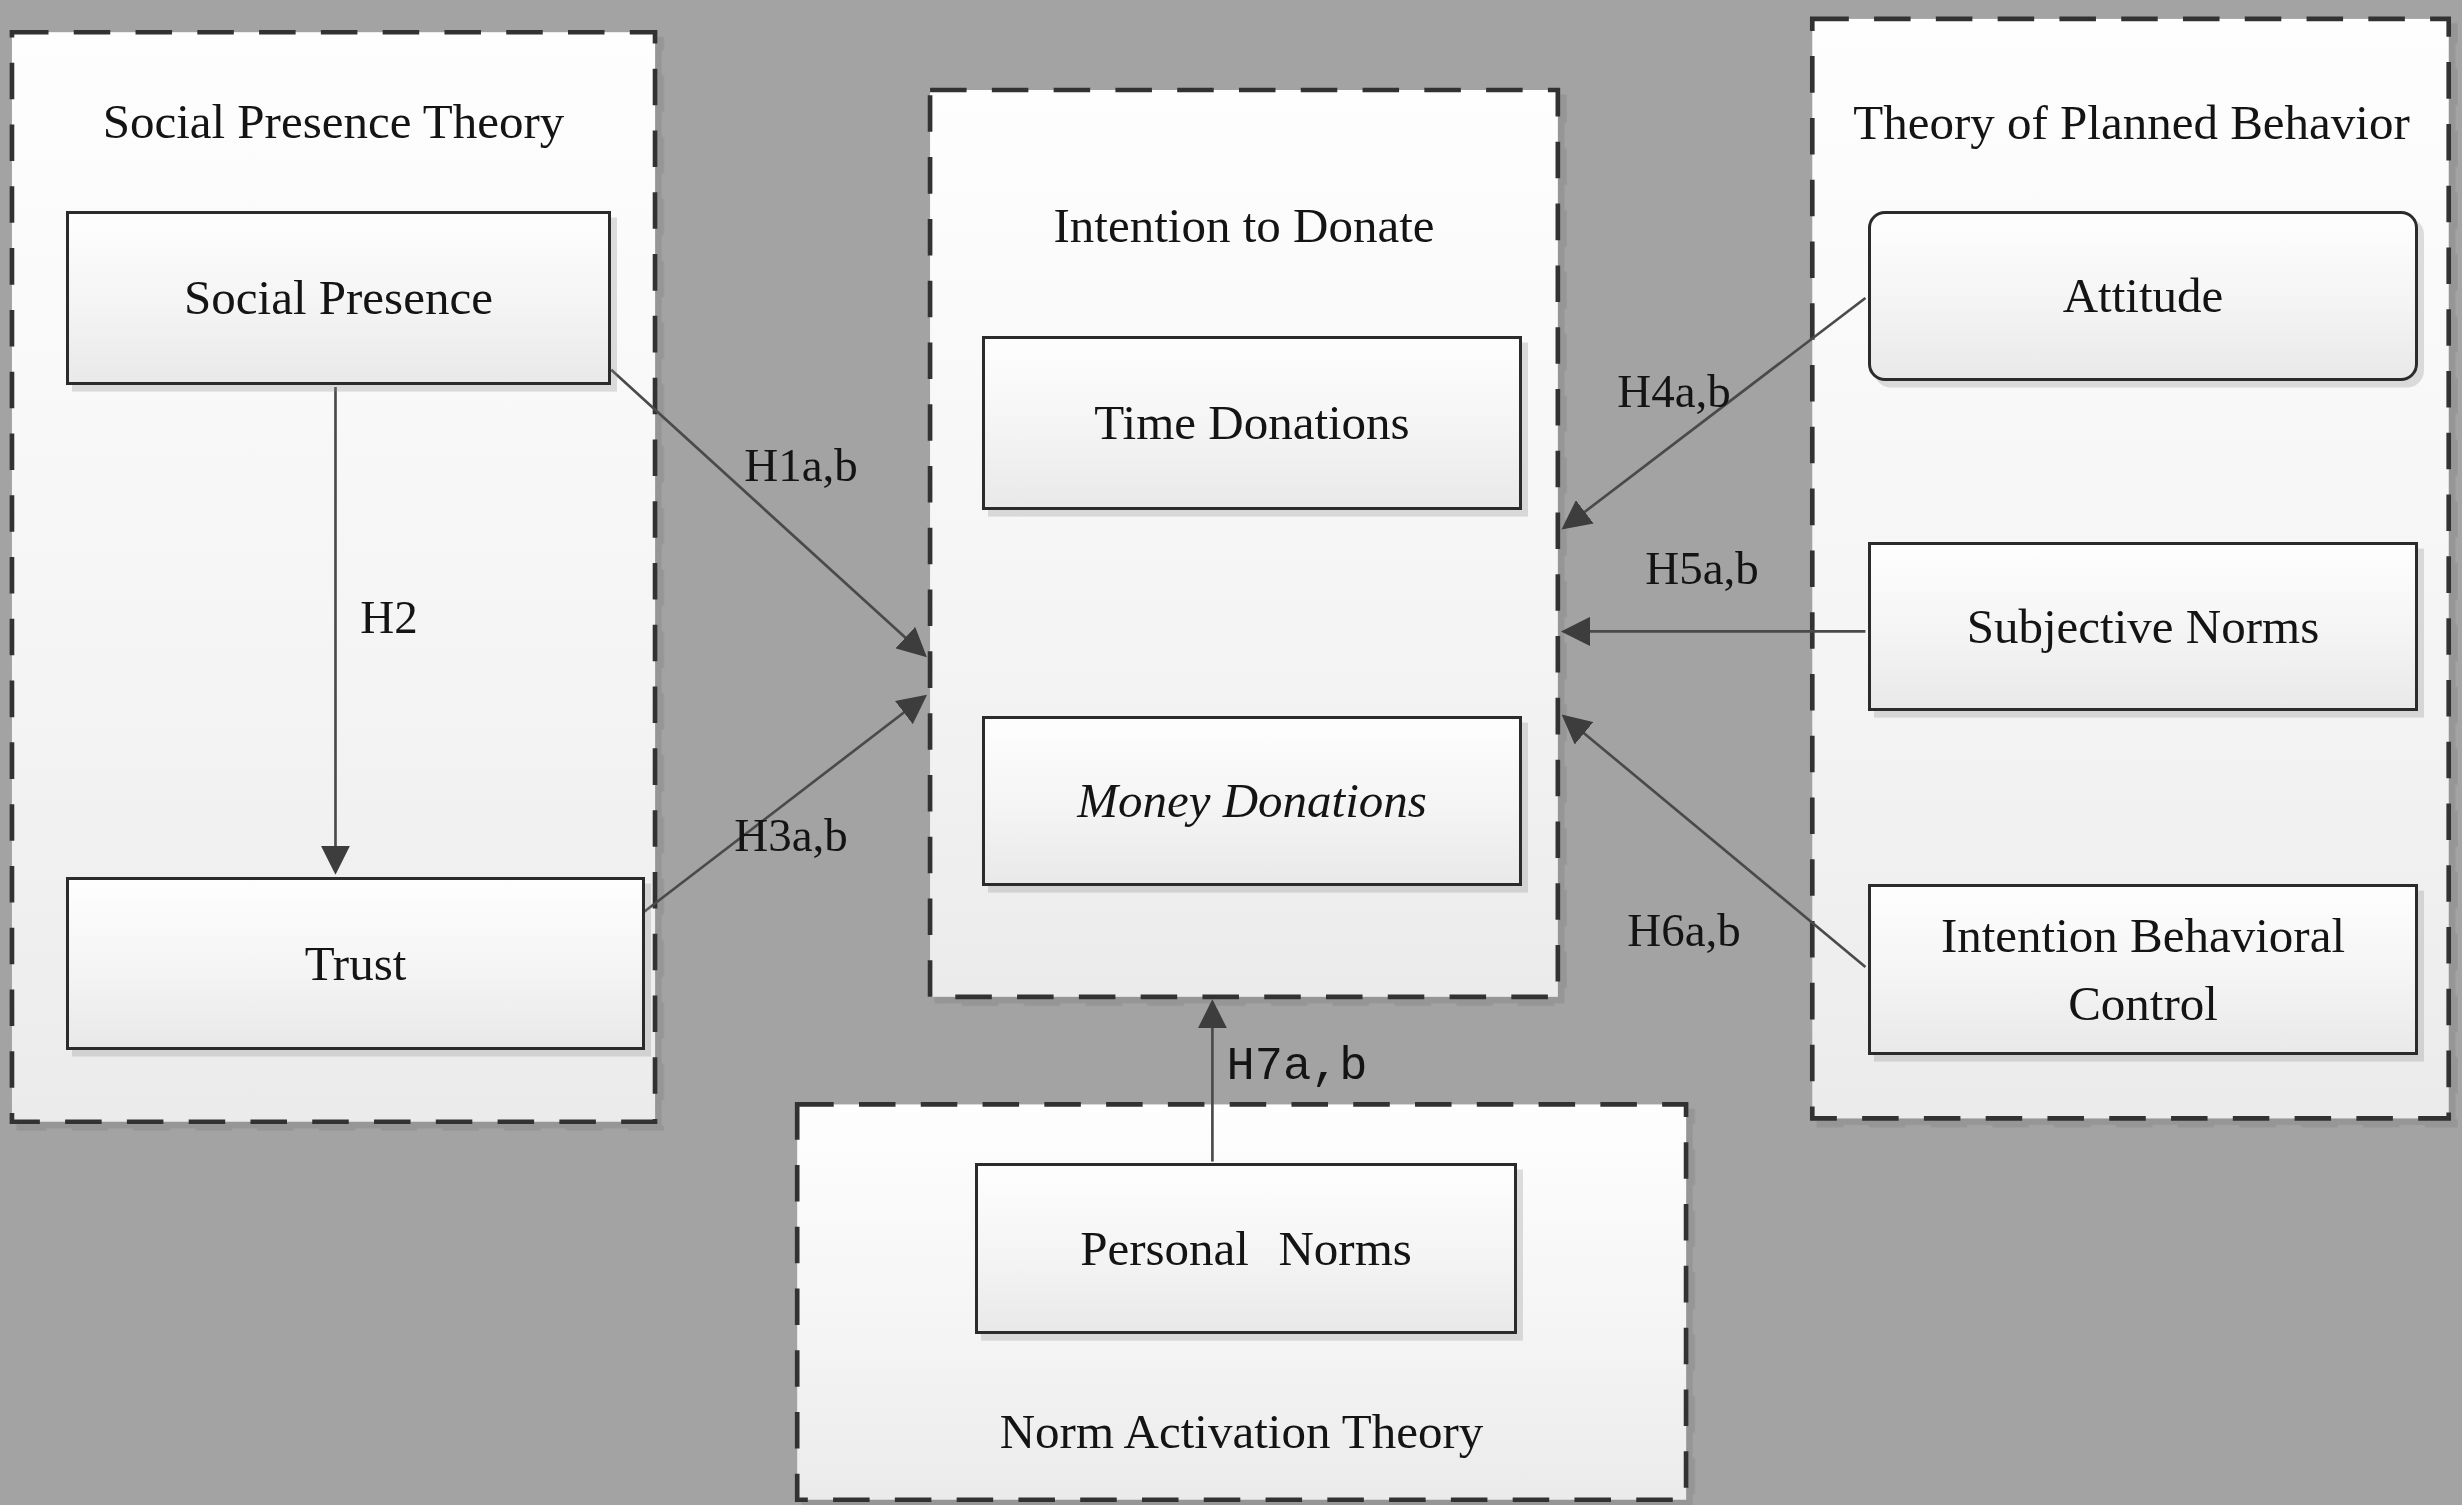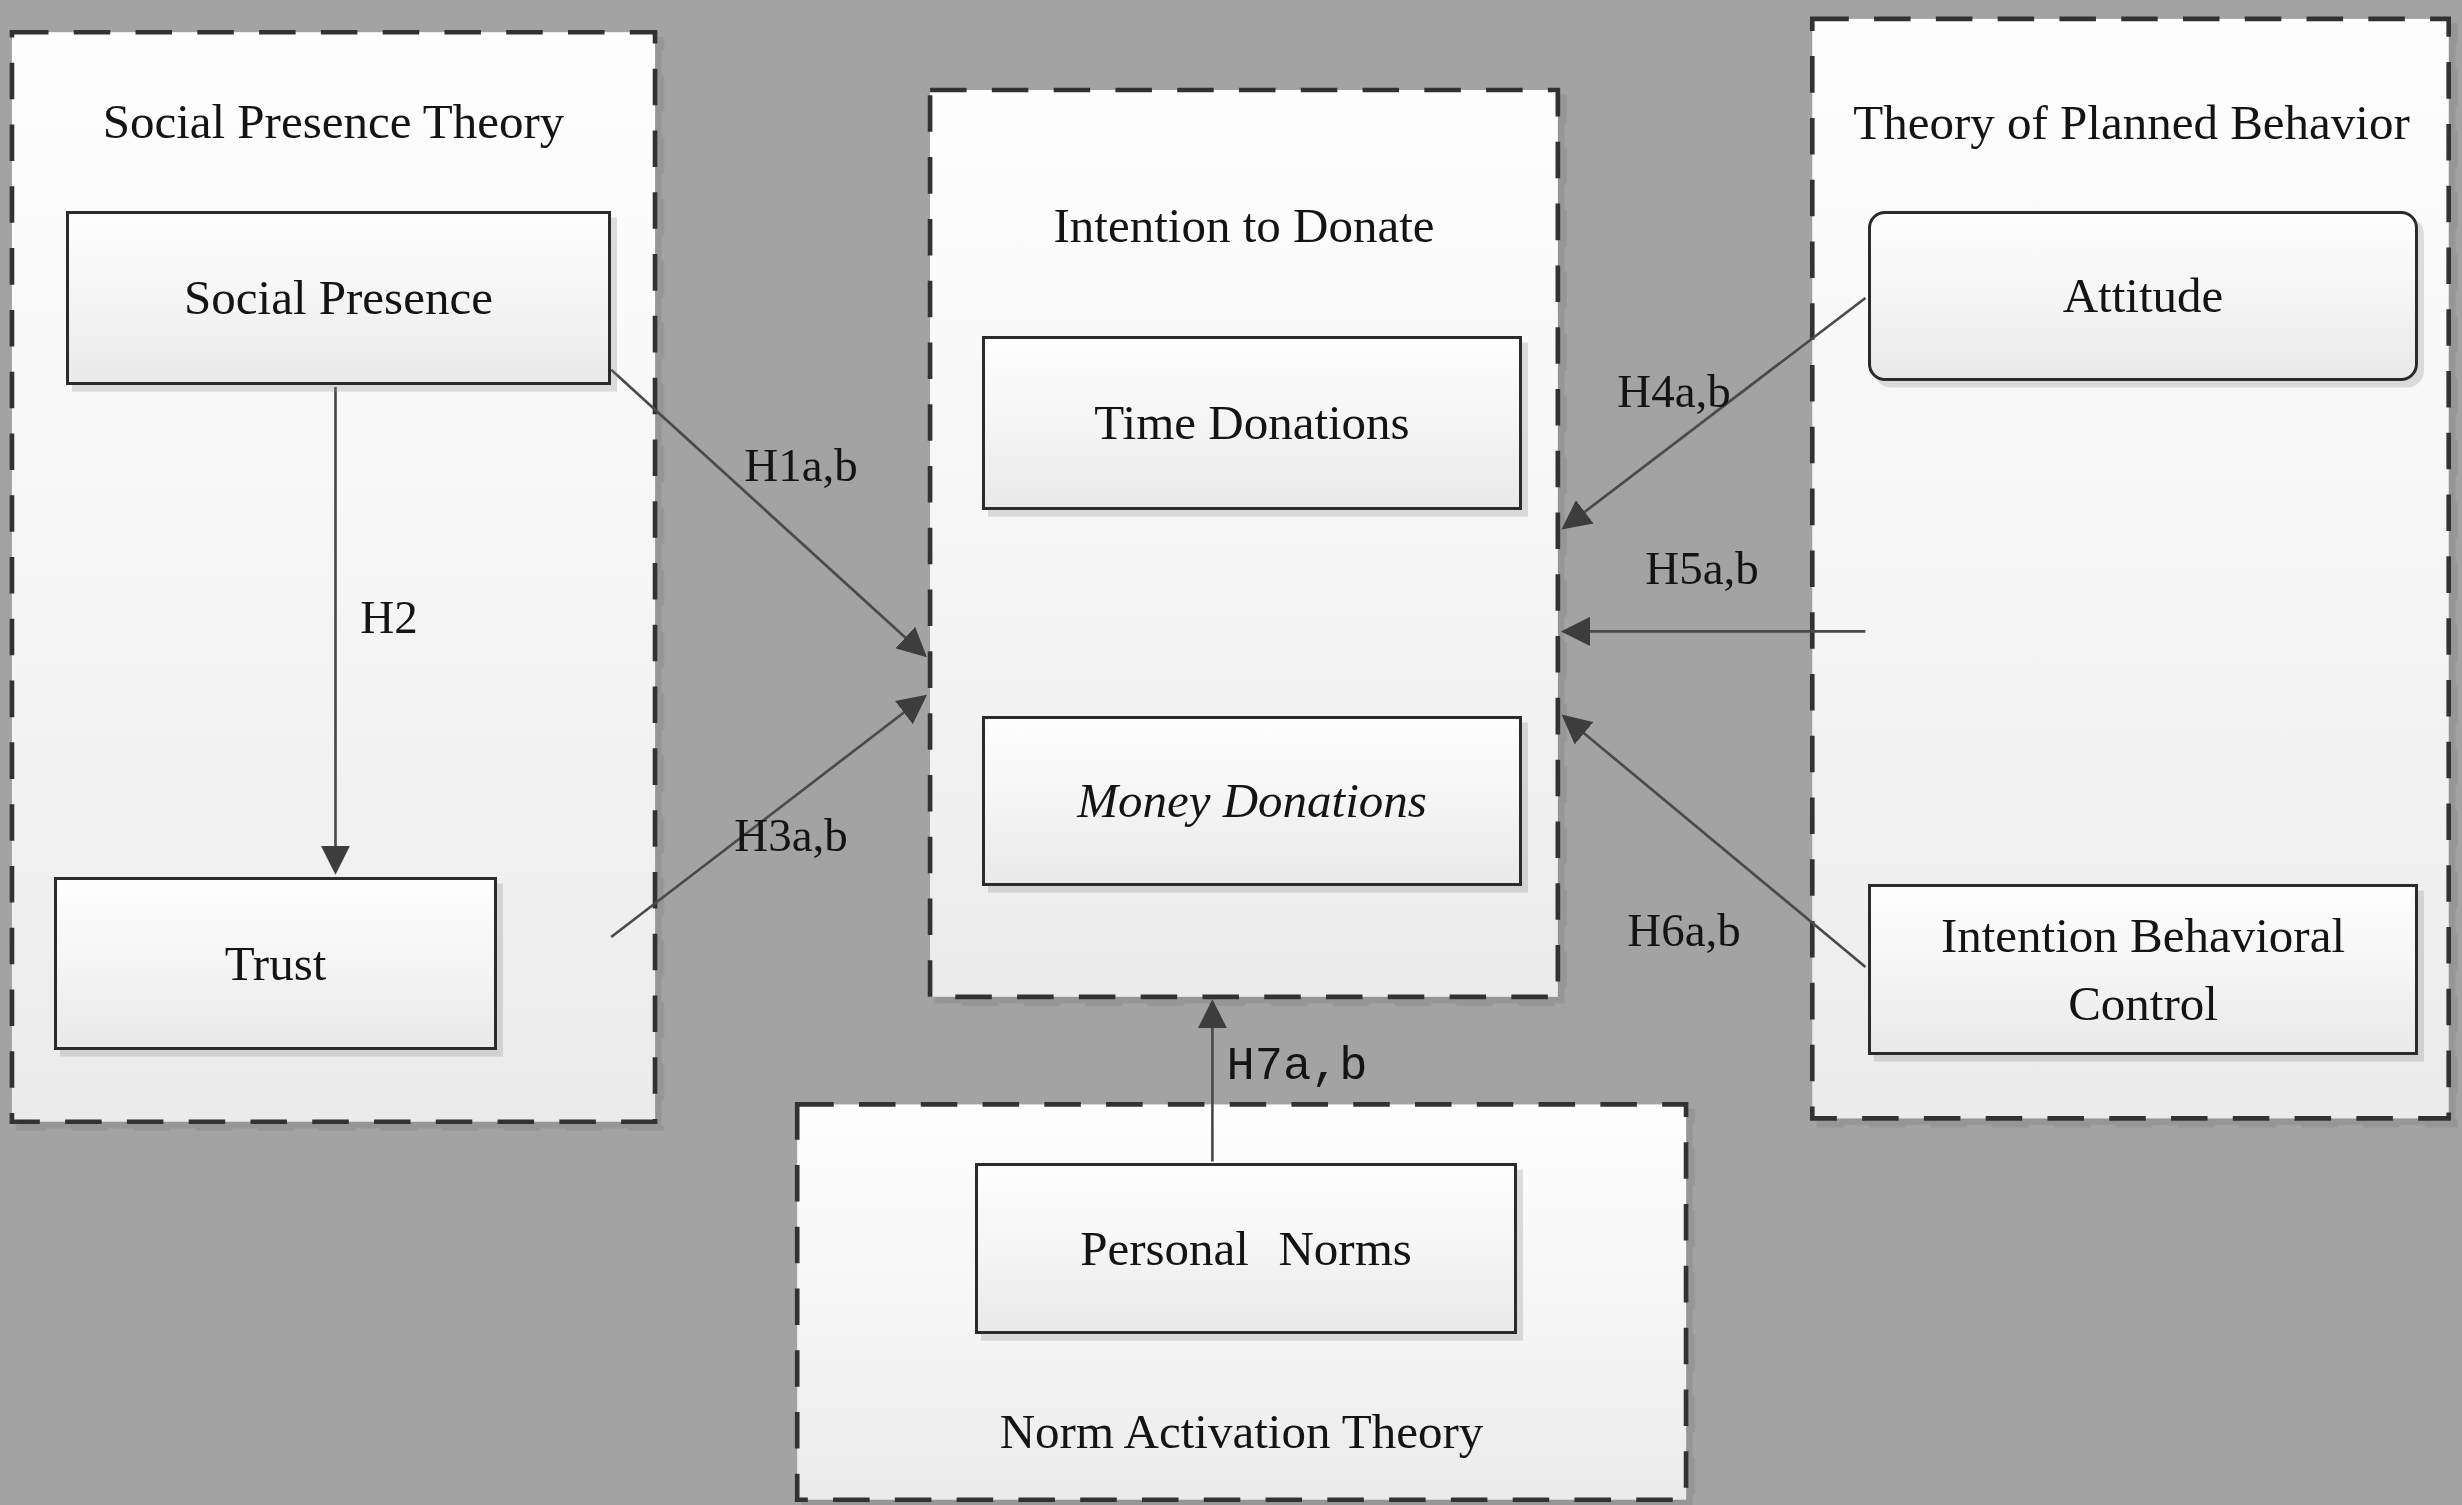--- a/index.html
+++ b/index.html
@@ -81,26 +81,27 @@
     <line x1="2808" y1="1455" x2="2354" y2="1078" stroke="#4a4a4a" stroke-width="4" marker-end="url(#arrowHead)"></line>
     <line x1="1825" y1="1748" x2="1825" y2="1508" stroke="#4a4a4a" stroke-width="4" marker-end="url(#arrowHead)"></line>
   </svg>
 
   <div class="group-title" style="left:12px; top:93px; width:643px;">Social Presence Theory</div>
   <div class="group-title" style="left:930px; top:197px; width:628px;">Intention to Donate</div>
   <div class="group-title" style="left:1813px; top:94px; width:637px;">Theory of Planned Behavior</div>
   <div class="group-title" style="left:797px; top:1403px; width:889px;">Norm Activation Theory</div>
 
   <div class="construct" style="left:66px; top:211px; width:545px; height:174px;">Social Presence</div>
-  <div class="construct" style="left:54px; top:877px; width:443px; height:173px;">Trust</div>
+  <div class="construct" style="left:66px; top:877px; width:579px; height:173px;">Trust</div>
 
   <div class="construct" style="left:982px; top:336px; width:540px; height:174px;">Time Donations</div>
   <div class="construct" style="left:982px; top:716px; width:540px; height:170px;font-style:italic;">Money Donations</div>
 
   <div class="construct" style="left:1868px; top:211px; width:550px; height:170px;border-radius:17px;">Attitude</div>
+  <div class="construct" style="left:1868px; top:542px; width:550px; height:169px;">Subjective Norms</div>
   <div class="construct" style="left:1868px; top:884px; width:550px; height:171px;">Intention Behavioral Control</div>
 
   <div class="construct wide-space" style="left:975px; top:1163px; width:542px; height:171px;">Personal Norms</div>
 
   <div class="hlabel" style="left:801px; top:465px;">H1a,b</div>
   <div class="hlabel" style="left:389px; top:617px;">H2</div>
   <div class="hlabel" style="left:791px; top:835px;">H3a,b</div>
   <div class="hlabel" style="left:1674px; top:391px;">H4a,b</div>
   <div class="hlabel" style="left:1702px; top:568px;">H5a,b</div>
   <div class="hlabel" style="left:1684px; top:930px;">H6a,b</div>

